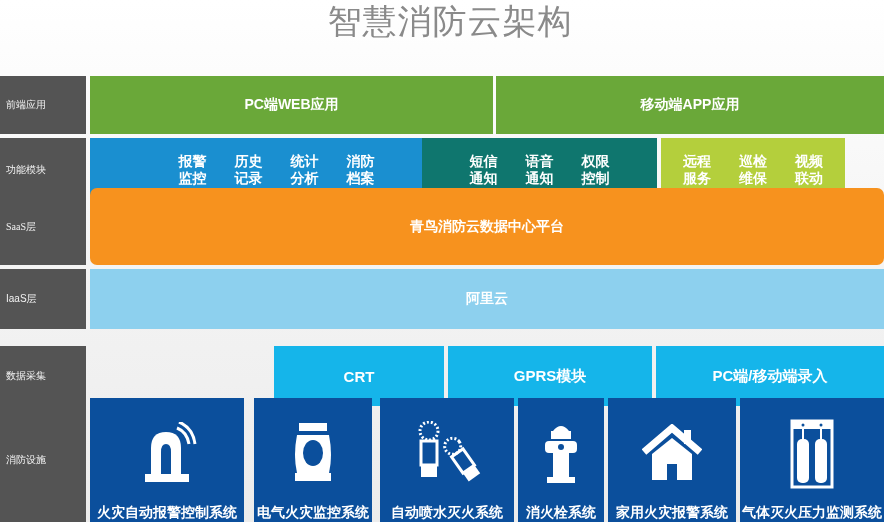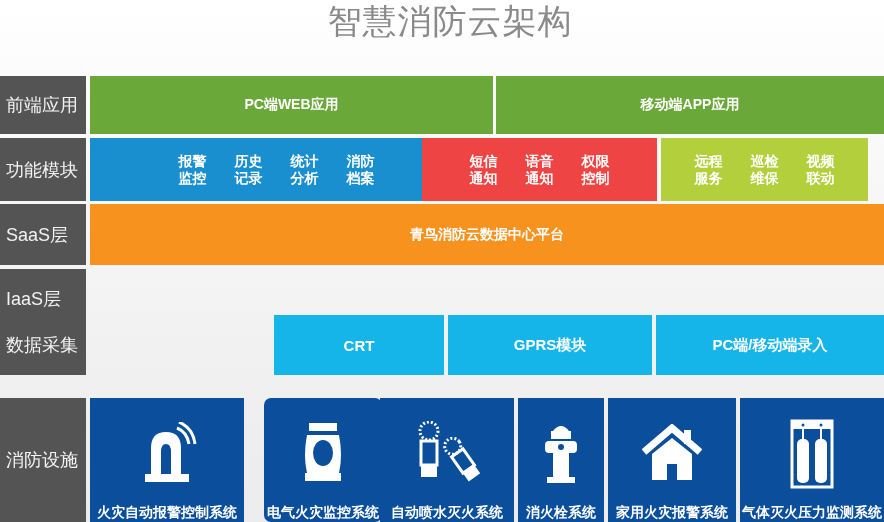--- a/index.html
+++ b/index.html
@@ -10,32 +10,32 @@
     position: relative;
   }
   .title {
     position: absolute; left: 0; top: 0; width: 884px; height: 50px;
     text-align: center; font-size: 34px; line-height: 42px; color: #8a8a8a;
     letter-spacing: 1px; font-weight: normal; padding-left: 16px;
   }
   .row { position: absolute; left: 0; width: 884px; }
   .label {
     position: absolute; left: 0; top: 0; width: 86px; height: 100%;
-    background: #545454; color: #f2f2f2; font-size: 18px;
+    background: #545454; color: #f2f2f2; font-size: 10px;
     display: flex; align-items: center; padding-left: 6px;
   }
   .cell {
     position: absolute; top: 0; height: 100%;
     display: flex; align-items: center; justify-content: center;
     color: #ffffff; font-weight: bold; font-size: 14px;
   }
   .pair { display: flex; flex-direction: column; align-items: center; line-height: 17px; font-size: 14px; margin: 0 14px; }
   .green { background: #6aa839; }
   .blue { background: #1a8fd0; }
-  .dgreen { background: #ef4444; }
+  .dgreen { background: #0f766e; }
   .lime { background: #b4cf3c; }
   .orange { background: #f7921e; }
   .lightblue { background: #8dd0ee; }
   .cyan { background: #15b5ea; font-size: 15px; }
   .navy { background: #0b4f9c; flex-direction: column; justify-content: flex-end; }
   .navy .icon { flex: 1; display: flex; align-items: center; justify-content: center; padding-top: 6px; }
   .navy .cap { font-size: 14px; white-space: nowrap; }
 </style>
 </head>
 <body>
@@ -75,46 +75,47 @@
       </div>
     <div class="pair">
         <span>语音</span>
         <span>通知</span>
       </div>
     <div class="pair">
         <span>权限</span>
         <span>控制</span>
       </div>
   </div>
-  <div class="cell lime" style="left:661px;width:207px;">
+  <div class="cell lime" style="left:661px;width:184px;">
     <div class="pair">
         <span>远程</span>
         <span>服务</span>
       </div>
     <div class="pair">
         <span>巡检</span>
         <span>维保</span>
       </div>
     <div class="pair">
         <span>视频</span>
         <span>联动</span>
       </div>
   </div>
 </div>
 
-<div class="row" style="top:204px;height:61px;">
+<div class="row" style="top:188px;height:77px;font-family:Liberation Serif, serif;">
   <div class="label">SaaS层</div>
-  <div class="cell orange" style="left:90px;width:794px;">青鸟消防云数据中心平台</div>
+  <div class="cell orange" style="left:90px;width:794px;border-radius:7px;">青鸟消防云数据中心平台</div>
 </div>
 
 <div class="row" style="top:269px;height:60px;">
   <div class="label">IaaS层</div>
-</div>
-
-<div class="row" style="top:315px;height:60px;">
+  <div class="cell lightblue" style="left:90px;width:794px;">阿里云</div>
+</div>
+
+<div class="row" style="top:346px;height:60px;">
   <div class="label">数据采集</div>
   <div class="cell cyan" style="left:274px;width:170px;">CRT</div>
   <div class="cell cyan" style="left:448px;width:204px;">GPRS模块</div>
   <div class="cell cyan" style="left:656px;width:228px;">PC端/移动端录入</div>
 </div>
 
 <div class="row" style="top:398px;height:124px;">
   <div class="label">消防设施</div>
 
   <div class="cell navy" style="left:90px;width:154px;">
@@ -123,21 +124,21 @@
         <path d="M14 52 L14 26 Q14 10 29 10 Q44 10 44 26 L44 52 Z" fill="#fff"></path>
         <path d="M24 52 L24 30 Q24 22 29 22 Q34 22 34 30 L34 52 Z" fill="#0b4f9c"></path>
         <rect x="8" y="52" width="44" height="8" fill="#fff"></rect>
         <path d="M40 6 Q50 10 52 22" stroke="#fff" stroke-width="3" fill="none"></path>
         <path d="M42 0 Q56 6 58 22" stroke="#fff" stroke-width="3" fill="none"></path>
       </svg>
     </div>
     <div class="cap">火灾自动报警控制系统</div>
   </div>
 
-  <div class="cell navy" style="left:264px;width:118px;border-radius:7px;">
+  <div class="cell navy" style="left:254px;width:118px;">
     <div class="icon">
       <svg width="44" height="66" viewBox="0 0 44 66">
         <rect x="8" y="2" width="28" height="8" fill="#fff"></rect>
         <path d="M6 14 Q2 34 6 52 L38 52 Q42 34 38 14 Z" fill="#fff"></path>
         <ellipse cx="22" cy="32" rx="10" ry="13" fill="#0b4f9c"></ellipse>
         <rect x="4" y="52" width="36" height="8" fill="#fff"></rect>
       </svg>
     </div>
     <div class="cap">电气火灾监控系统</div>
   </div>

